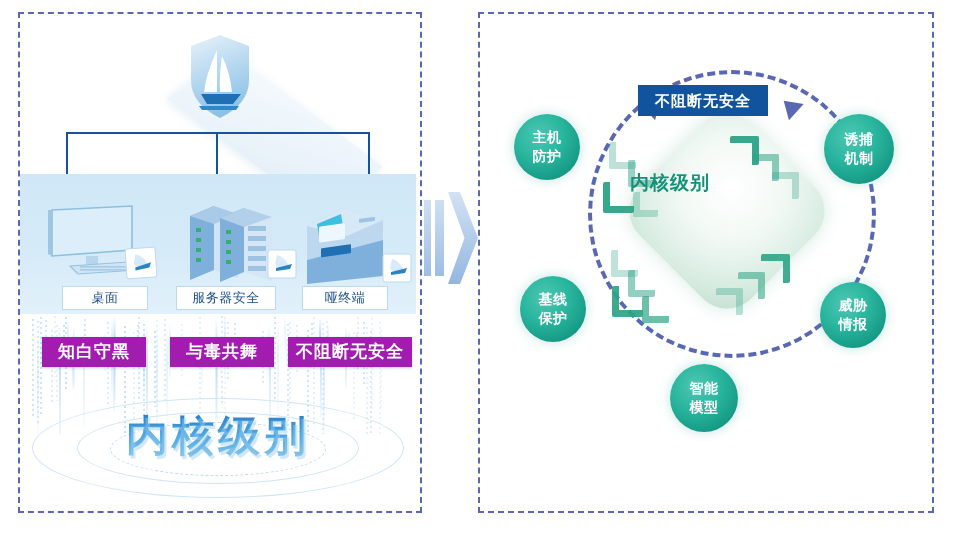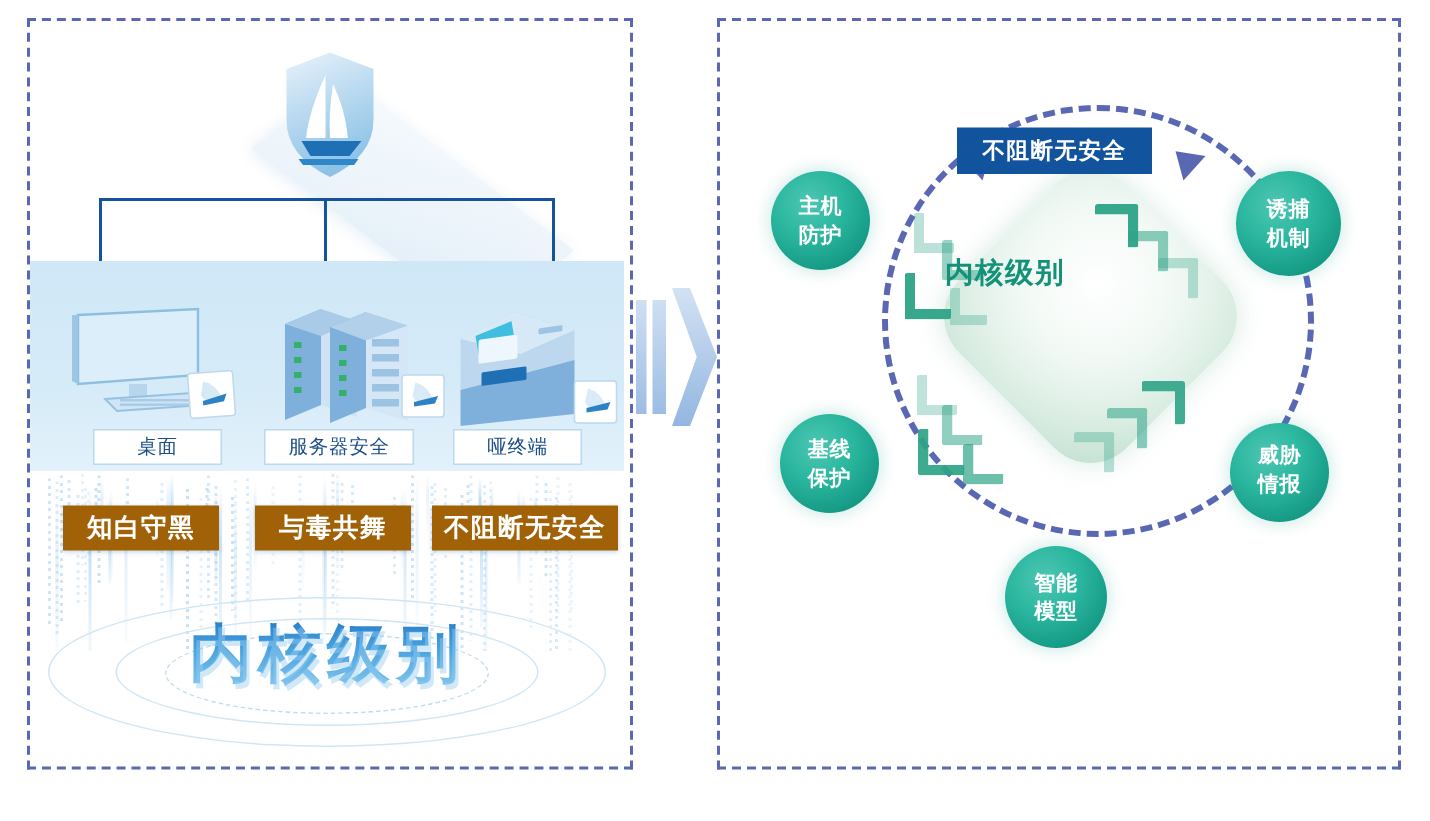--- a/index.html
+++ b/index.html
@@ -39,21 +39,21 @@
              text-align:center;letter-spacing:.5px;}
 
   
   #rain{position:absolute;left:0;top:300px;width:396px;height:120px;overflow:hidden;}
   .rline{position:absolute;top:0;width:2px;
          background:linear-gradient(180deg,rgba(110,180,230,0) 0%,rgba(110,180,230,.55) 35%,rgba(110,180,230,.10) 100%);}
   .rdot{position:absolute;width:2px;
         background:repeating-linear-gradient(180deg,rgba(120,185,235,.5) 0 2px,rgba(255,255,255,0) 2px 5px);}
 
   
-  .badge{position:absolute;height:30px;line-height:30px;background:#a16207;
+  .badge{position:absolute;height:30px;line-height:30px;background:#a21caf;
          color:#fff;font-size:17px;font-weight:bold;text-align:center;
          letter-spacing:1px;box-shadow:0 1px 3px rgba(20,90,150,.25);}
 
   
   #hero-zone{position:absolute;left:0;top:372px;width:396px;height:125px;}
   .ring{position:absolute;border-radius:50%;left:50%;transform:translateX(-50%);}
   .ring-solid{border:1px solid #cfe6f6;}
   .ring-dash{border:1px dashed #bfdcf0;}
   #hero-text{position:absolute;left:0;top:22px;width:396px;text-align:center;
              font-size:42px;font-weight:bold;letter-spacing:4px;
@@ -327,20 +327,20 @@
 
     <div class="sat" style="left:34px;top:100px;width:66px;height:66px;">
       <span><span>主机</span><br><span>防护</span></span>
     </div>
     <div class="sat" style="left:40px;top:262px;width:66px;height:66px;">
       <span><span>基线</span><br><span>保护</span></span>
     </div>
     <div class="sat" style="left:344px;top:100px;width:70px;height:70px;">
       <span><span>诱捕</span><br><span>机制</span></span>
     </div>
-    <div class="sat" style="left:340px;top:268px;width:66px;height:66px;font-family:Liberation Mono, monospace;">
+    <div class="sat" style="left:340px;top:268px;width:66px;height:66px;">
       <span><span>威胁</span><br><span>情报</span></span>
     </div>
     <div class="sat" style="left:190px;top:350px;width:68px;height:68px;">
       <span><span>智能</span><br><span>模型</span></span>
     </div>
   </div>
 </div>
 
 </body></html>

